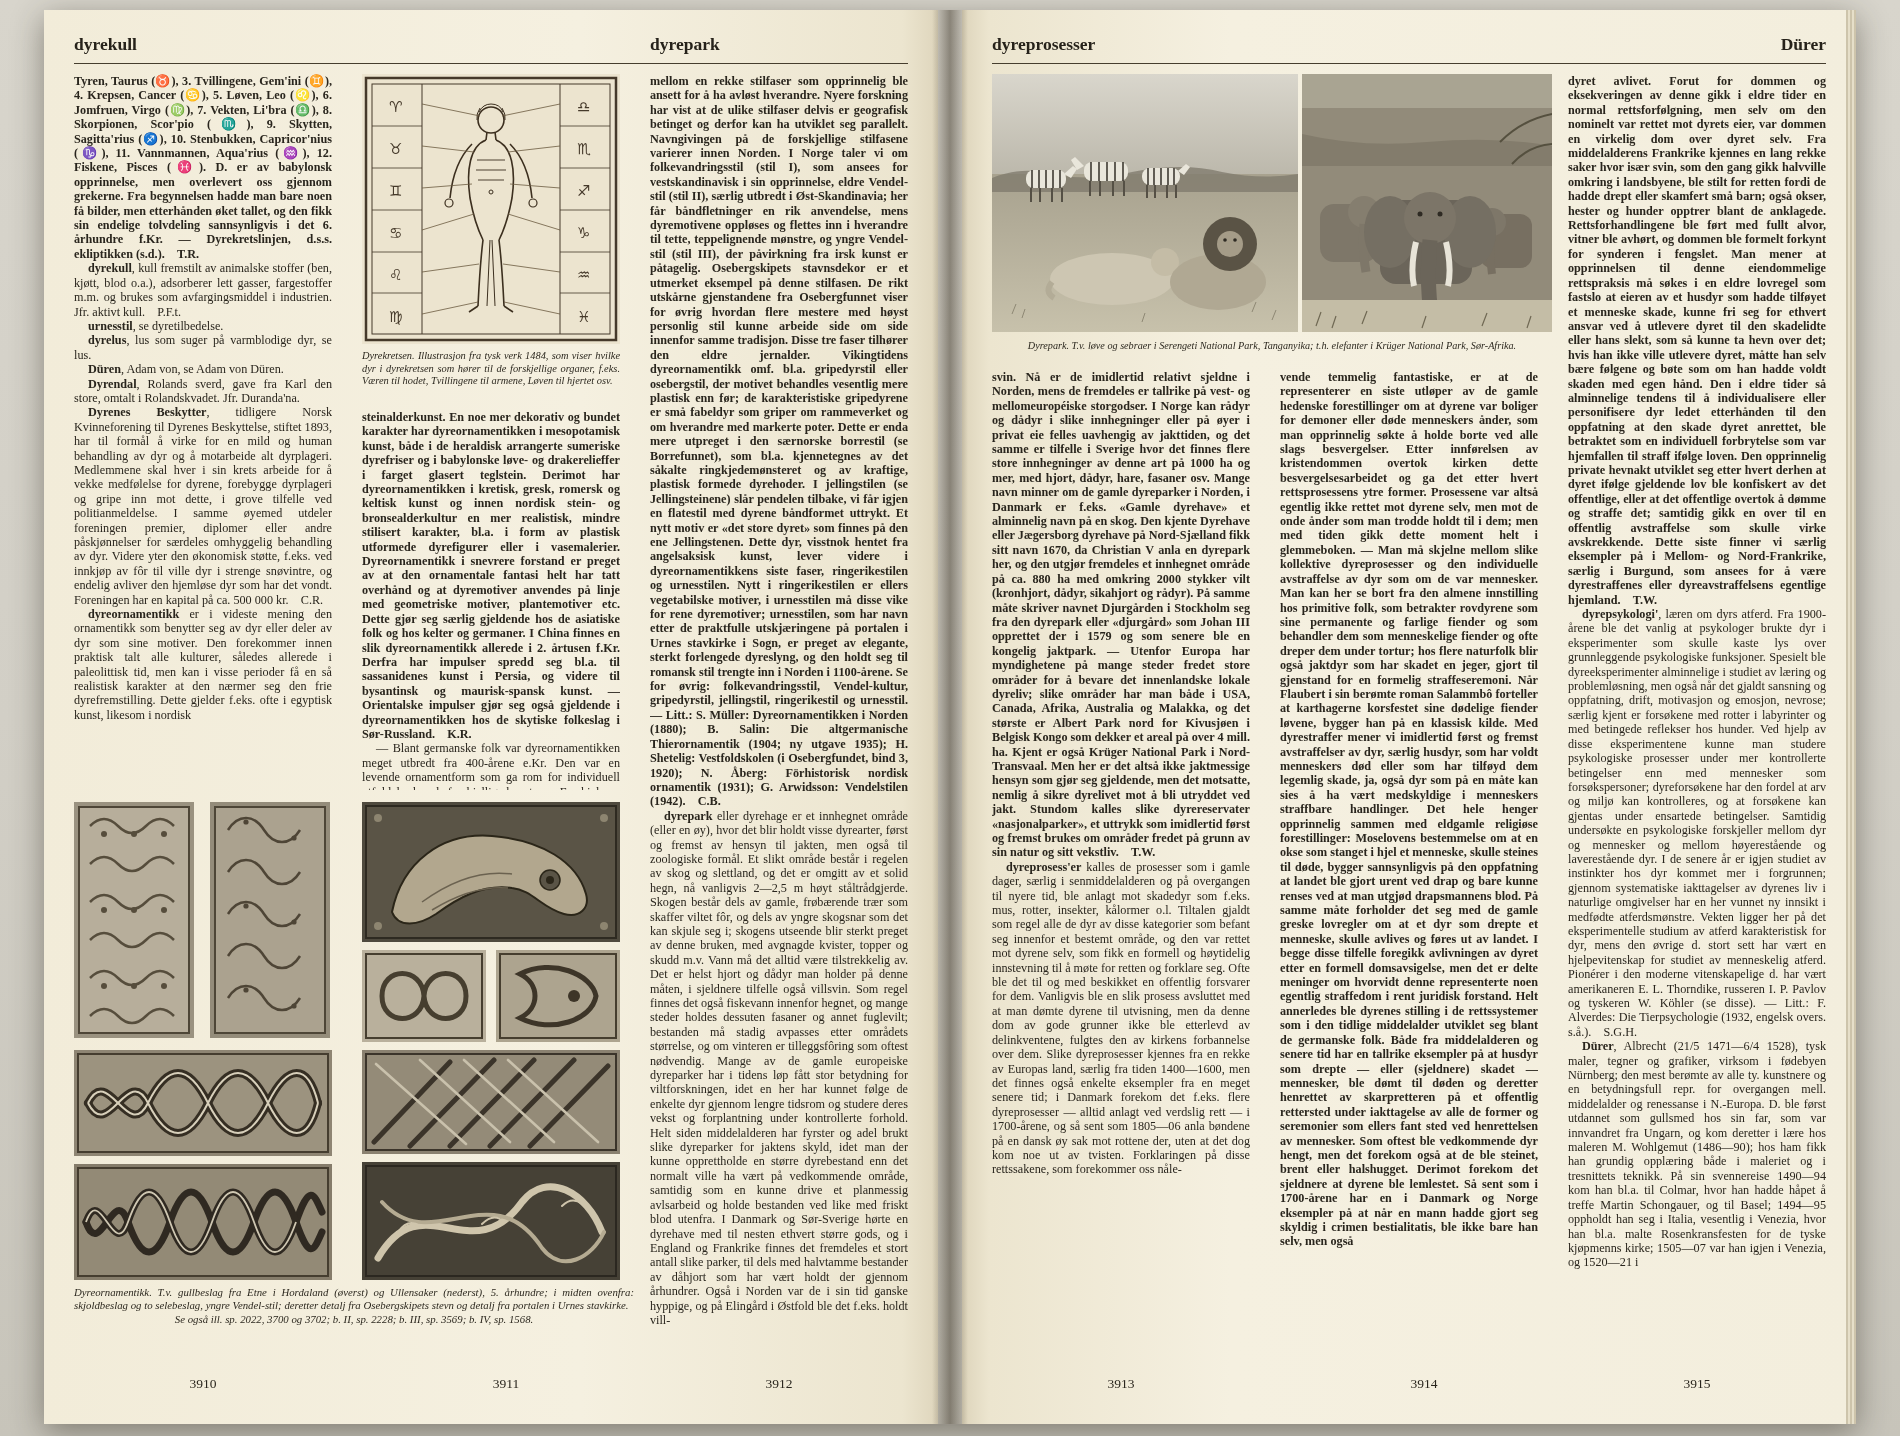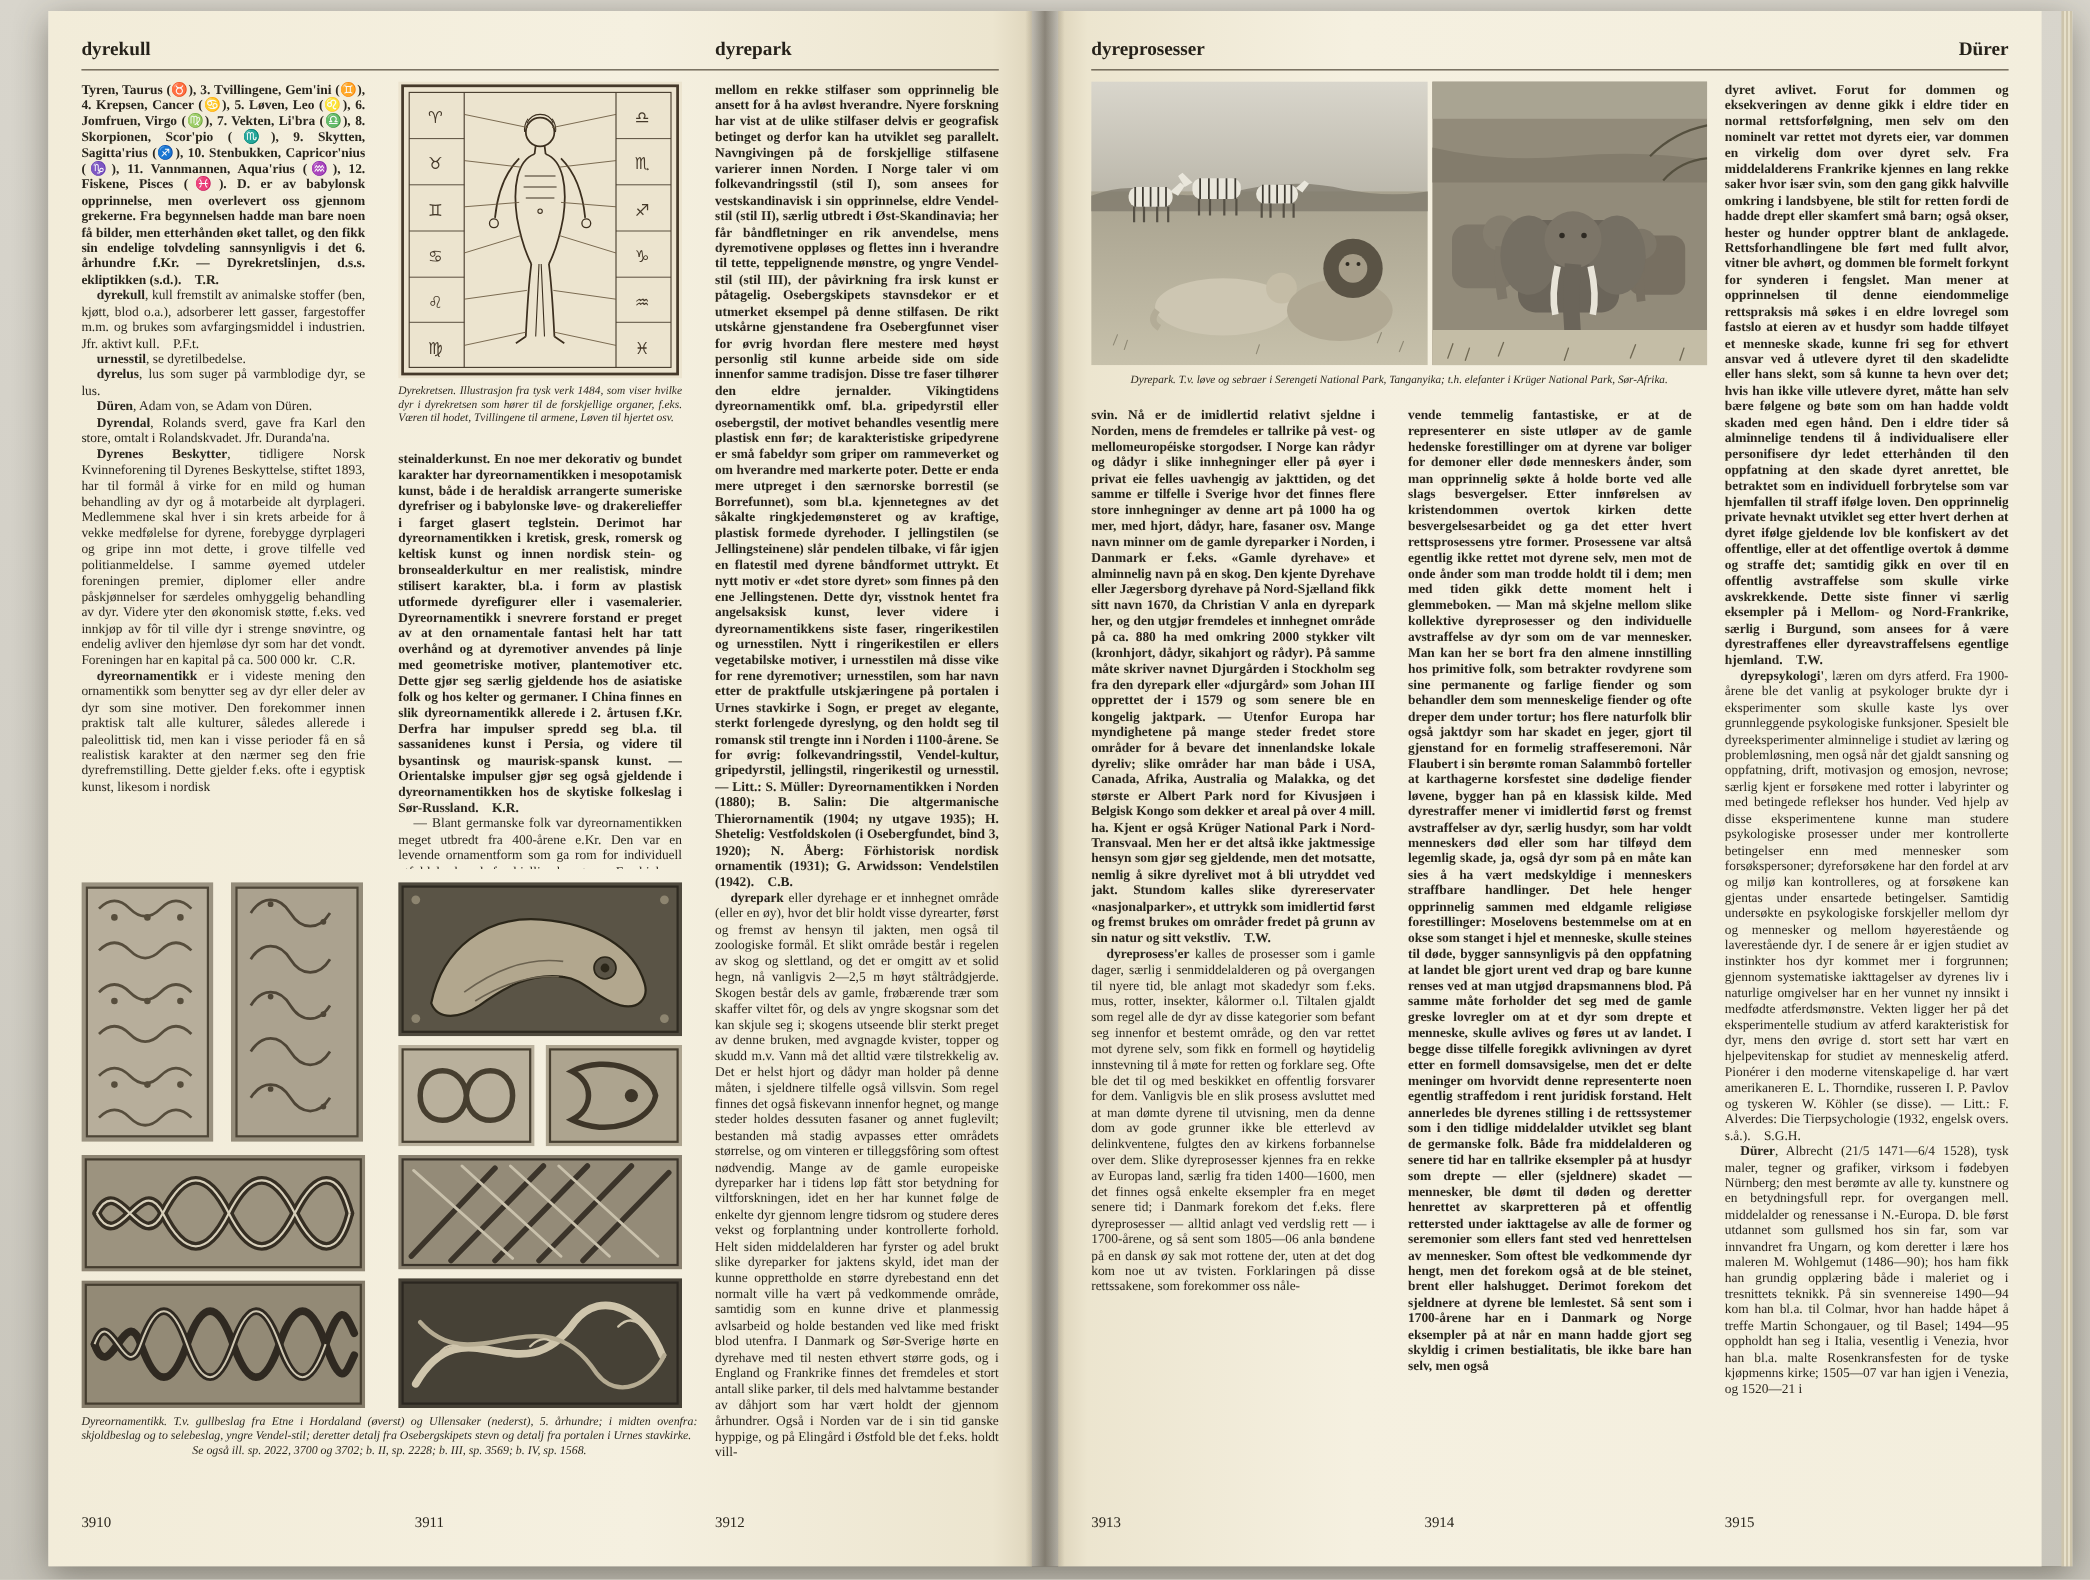--- a/index.html
+++ b/index.html
@@ -1,20 +1,20 @@
 <!DOCTYPE html>
 <html lang="no"><head>
 <meta charset="utf-8">
 <style>
   html,body{margin:0;padding:0;}
   body{width:1900px;height:1436px;background:#cfccc3;font-family:"Liberation Serif","DejaVu Serif",serif;}
   .scan{position:relative;width:1900px;height:1436px;overflow:hidden;
         background:linear-gradient(180deg,#d8d5cc 0%,#d2cfc6 50%,#c7c4ba 100%);}
   .book{position:absolute;left:44px;top:10px;width:1812px;height:1414px;
-        box-shadow:0 8px 30px rgba(40,35,25,.45);padding-left:28px;}
+        box-shadow:0 8px 30px rgba(40,35,25,.45);}
   .page{position:absolute;top:0;height:1414px;width:894px;}
   .page.left{left:0;background:linear-gradient(90deg,#f2ecd9 0%,#f5f0e0 60%,#ece5cf 96%,#ded5bc 100%);}
   .page.right{left:918px;background:linear-gradient(90deg,#ddd4bb 0%,#ece5cf 3%,#f5f0e0 30%,#f3eedd 100%);}
   .spine{position:absolute;left:888px;top:0;width:36px;height:1414px;
          background:linear-gradient(90deg,rgba(60,52,38,0) 0%,rgba(60,52,38,.50) 50%,rgba(60,52,38,0) 100%);}
   .edge-right{position:absolute;right:0;top:0;width:10px;height:1414px;
          background:repeating-linear-gradient(90deg,#cdc4ab 0 2px,#e6dfc9 2px 4px);}
 
   .runhead{position:absolute;top:24px;left:30px;width:834px;height:24px;
            font-weight:bold;font-size:17.5px;color:#26221a;}
@@ -38,21 +38,21 @@
   .orn-item{position:absolute;}
   .orncap{position:absolute;left:0;top:1212px;width:560px;font-style:italic;
           font-size:10.8px;line-height:13.2px;text-align:justify;color:#2c281f;}
   .orncap-see{text-align:center;margin-top:1px;}
 
   .photo{position:absolute;left:0;top:0;width:560px;height:258px;}
   .photo-pane{position:absolute;top:0;height:258px;}
   .photocap{position:absolute;left:-20px;top:266px;width:600px;text-align:center;
             font-style:italic;font-size:10.2px;color:#2c281f;white-space:nowrap;}
 
-  .pageno{position:absolute;top:1366px;width:258px;text-align:left;
+  .pageno{position:absolute;top:1366px;width:258px;text-align:center;
           font-size:13.5px;color:#29251d;}
   .pn1{left:30px;} .pn2{left:333px;} .pn3{left:606px;}
 
   svg{display:block;}
   .zg{font-family:"DejaVu Sans",sans-serif;font-size:15px;fill:#45392a;}
 </style>
 </head>
 <body>
 
 <div class="scan">

